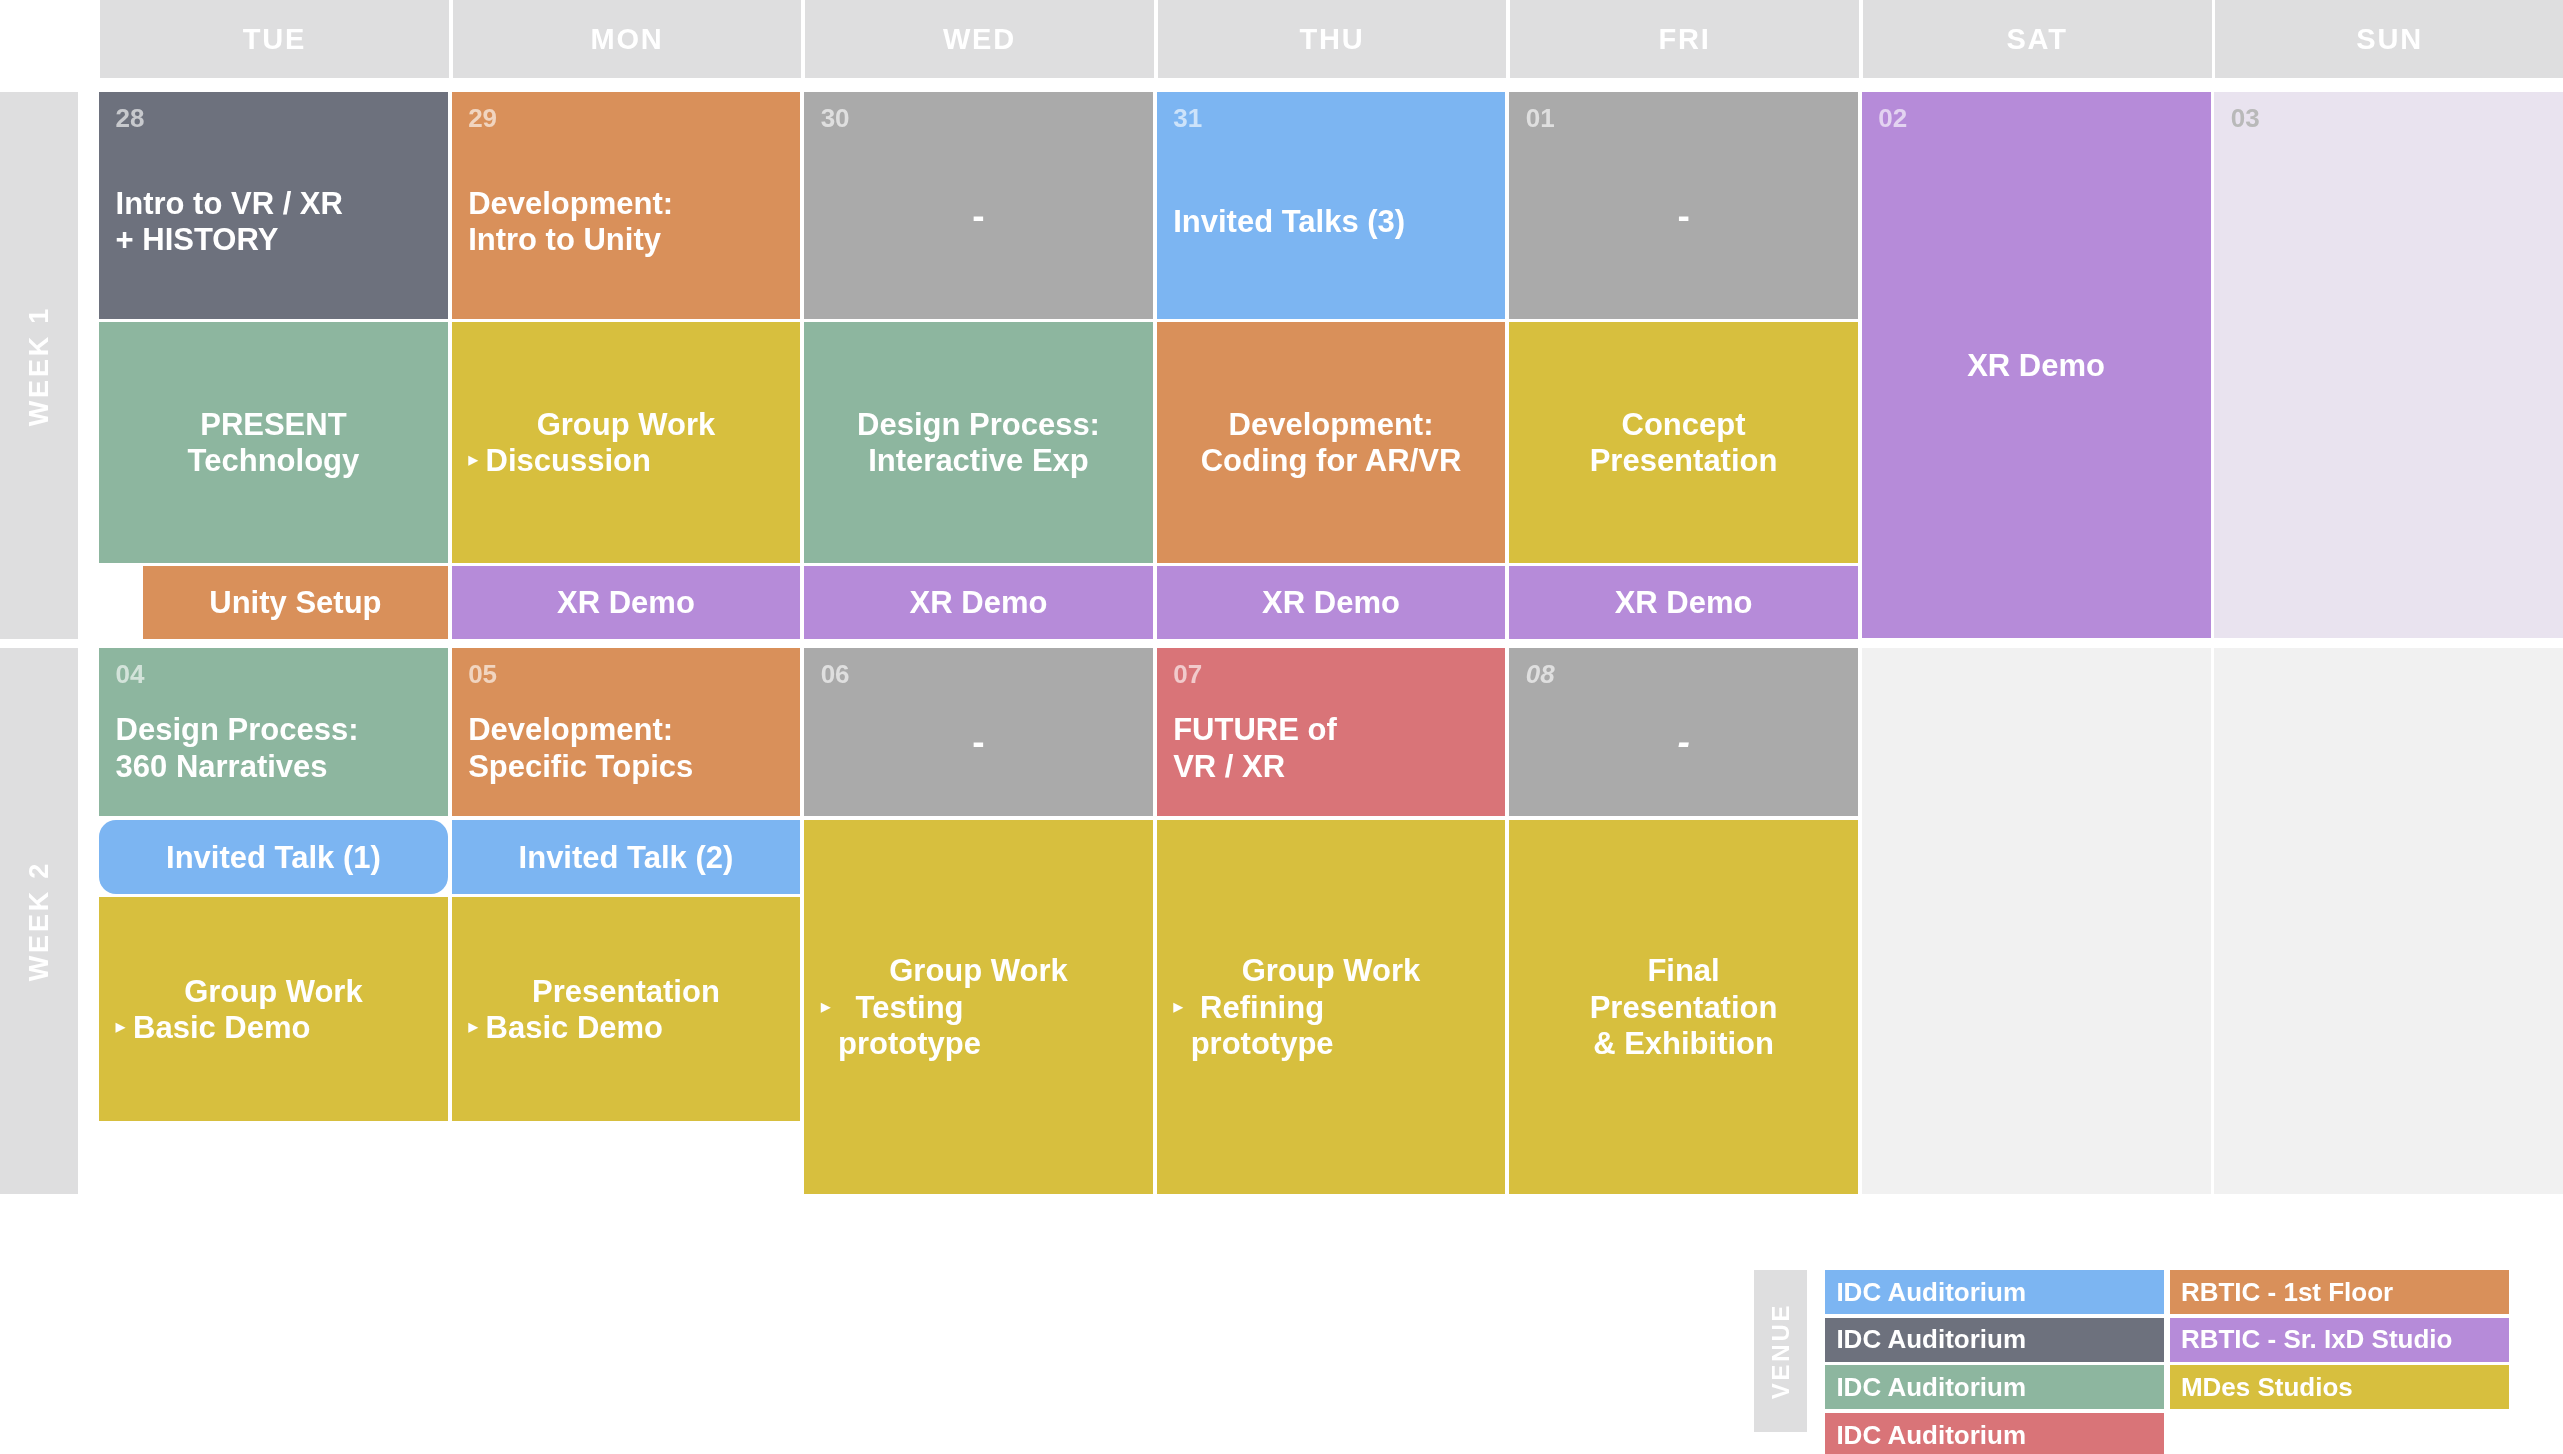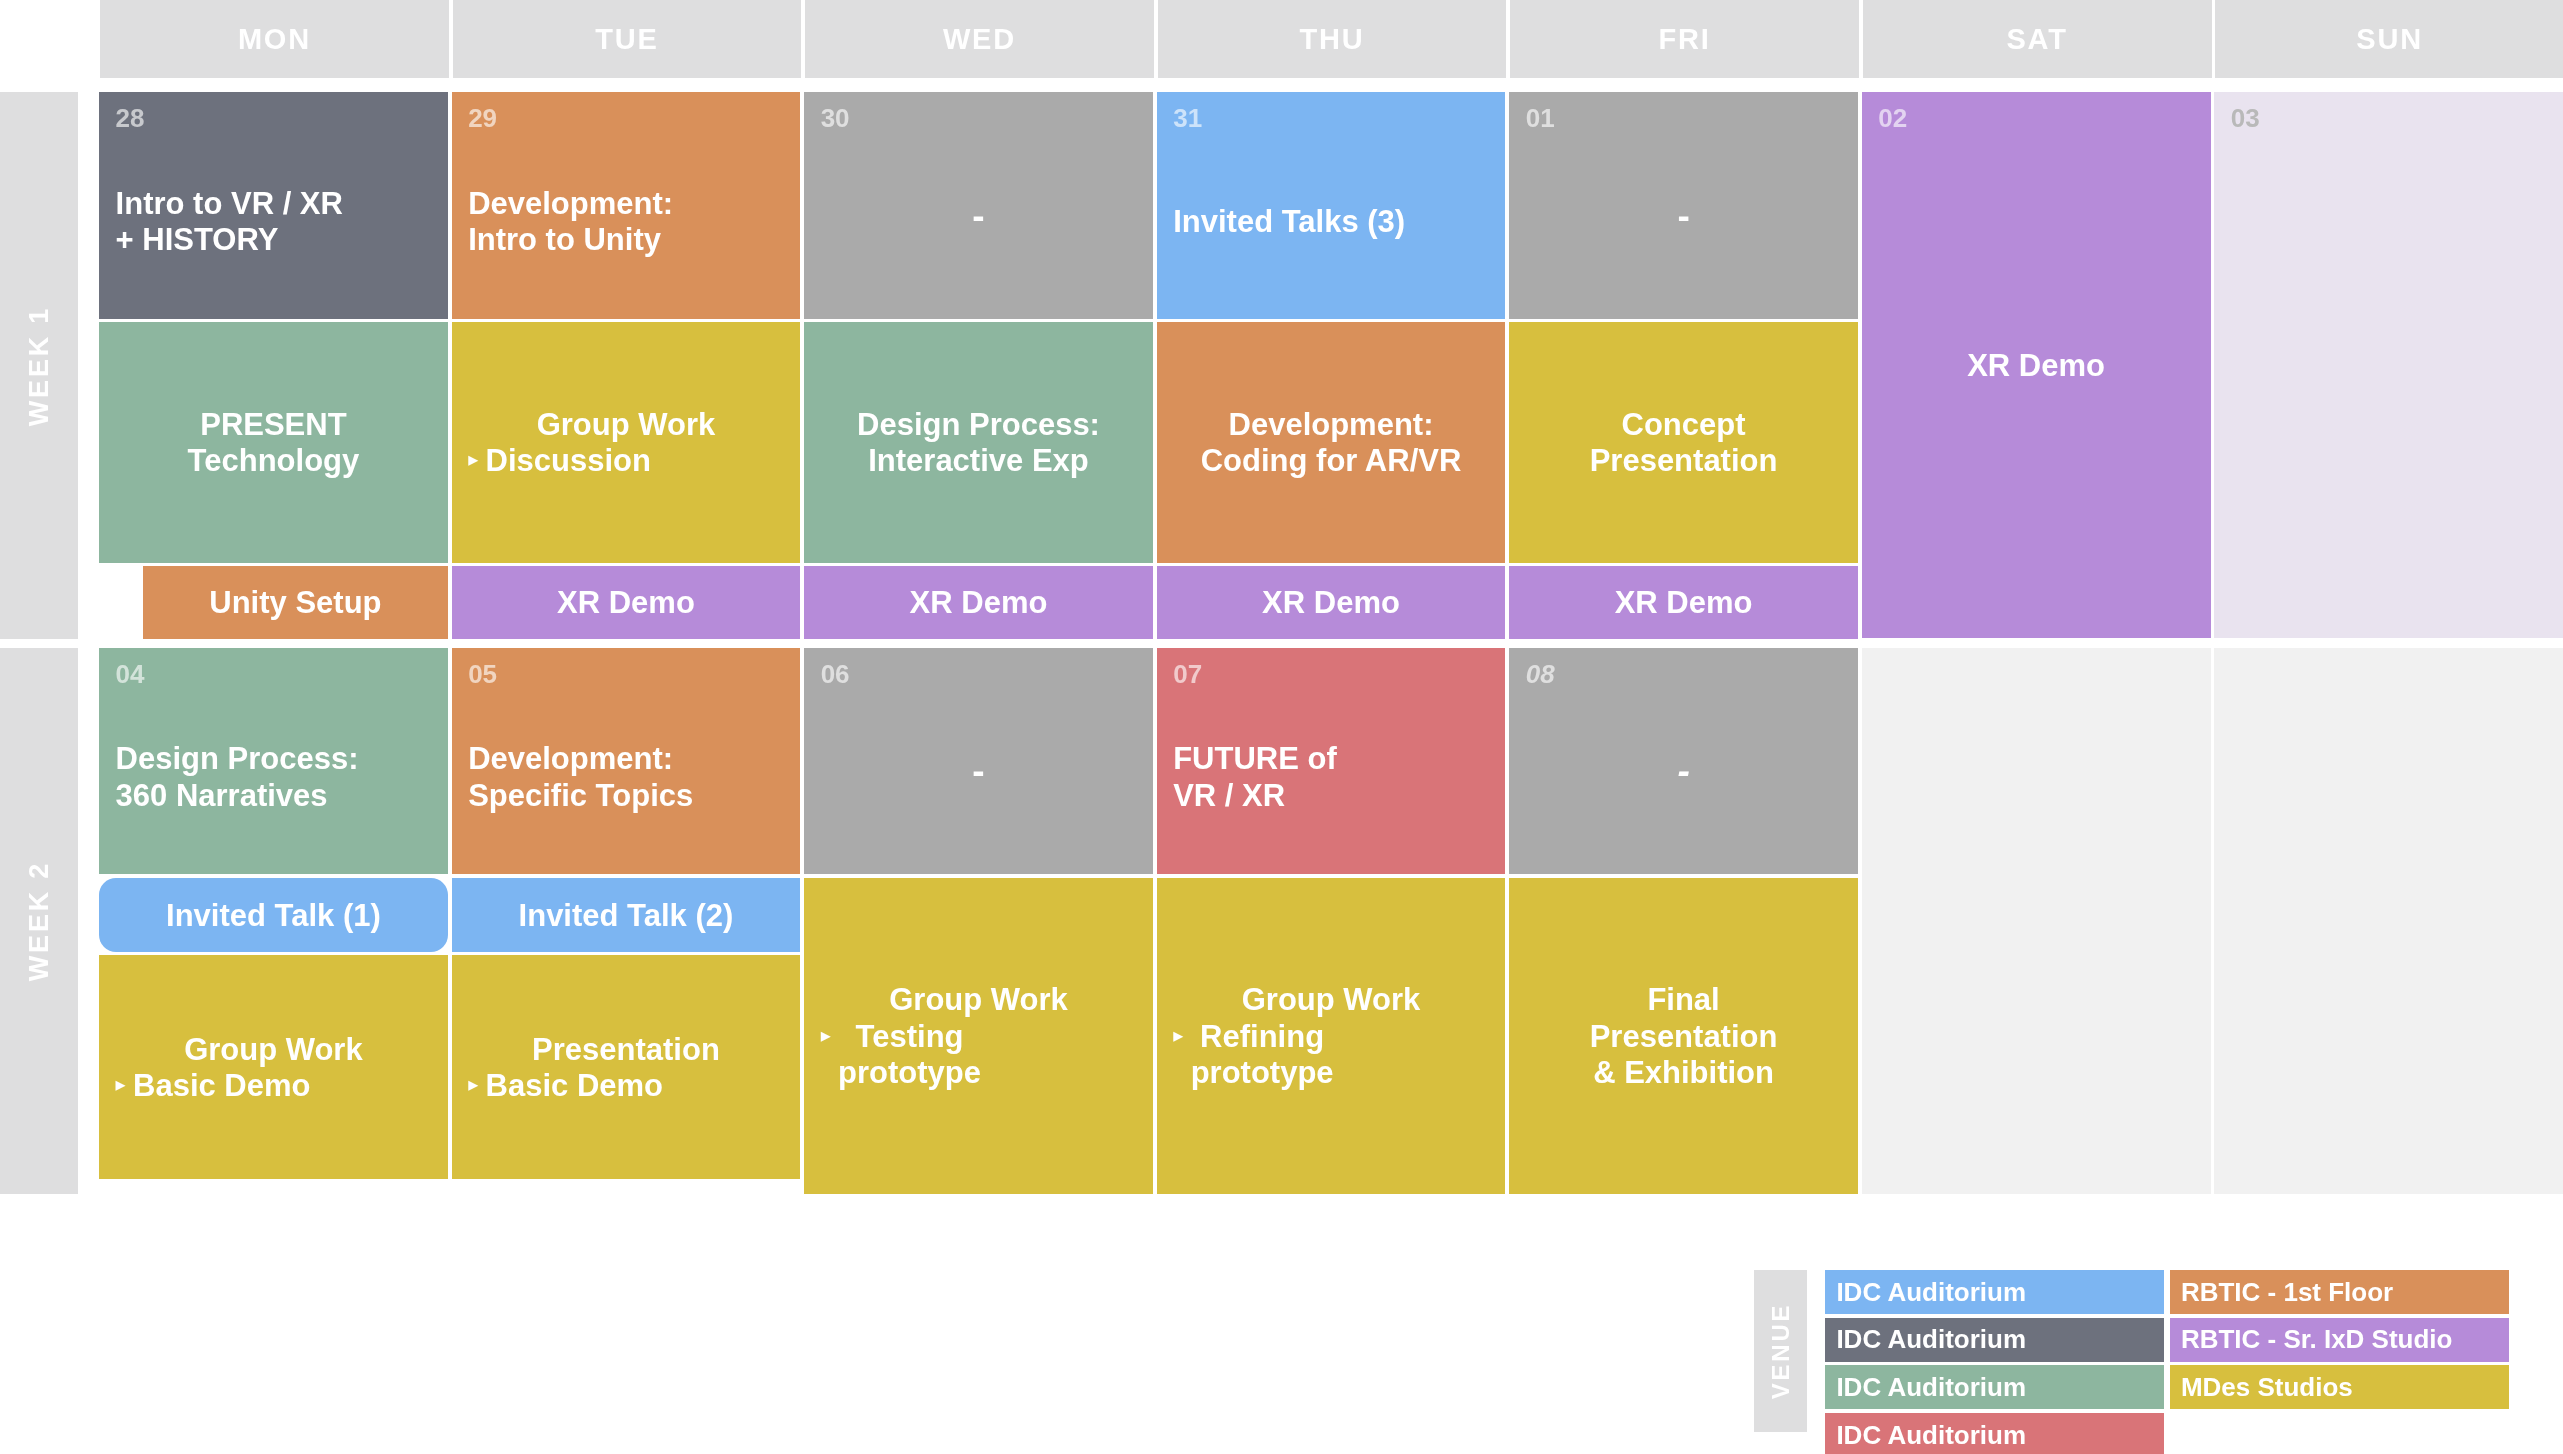--- a/index.html
+++ b/index.html
@@ -126,21 +126,21 @@
     font-size:20px;
     line-height:1.65;
     flex:0 0 auto;
   }
 
   
   .r1{ height:236px; }
   .r2{ height:250px; }
   .r3{ height:75px; }
   
-  .q1{ height:226px; }
+  .q1{ height:168px; }
   .q2{ height:74px; }
   .q3{ height:224px; }
 
   .full-col{ height:546px; }
   .full-col-w2{ height:546px; }
 
   
   .legend{
     position:absolute;
     left:1754px; top:1270px;
@@ -187,24 +187,24 @@
     font-weight:700;
     white-space:nowrap;
   }
   .legend-item.blank{ background:transparent; }
 </style>
 </head>
 <body>
 
 <div class="dayheader-row" id="dayHeader">
     <div class="dayheader-cell">
+      <span>TUE</span>
+    </div>
+    <div class="dayheader-cell">
       <span>MON</span>
-    </div>
-    <div class="dayheader-cell">
-      <span>TUE</span>
     </div>
     <div class="dayheader-cell">
       <span>WED</span>
     </div>
     <div class="dayheader-cell">
       <span>THU</span>
     </div>
     <div class="dayheader-cell">
       <span>FRI</span>
     </div>

